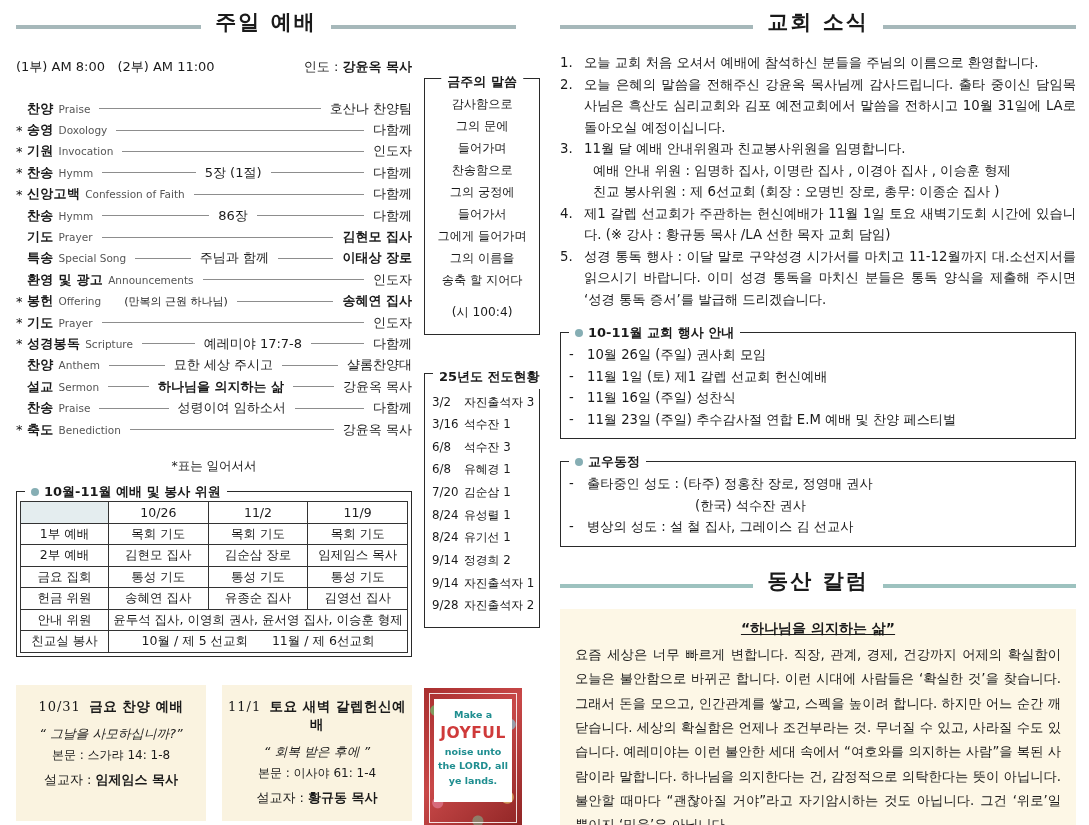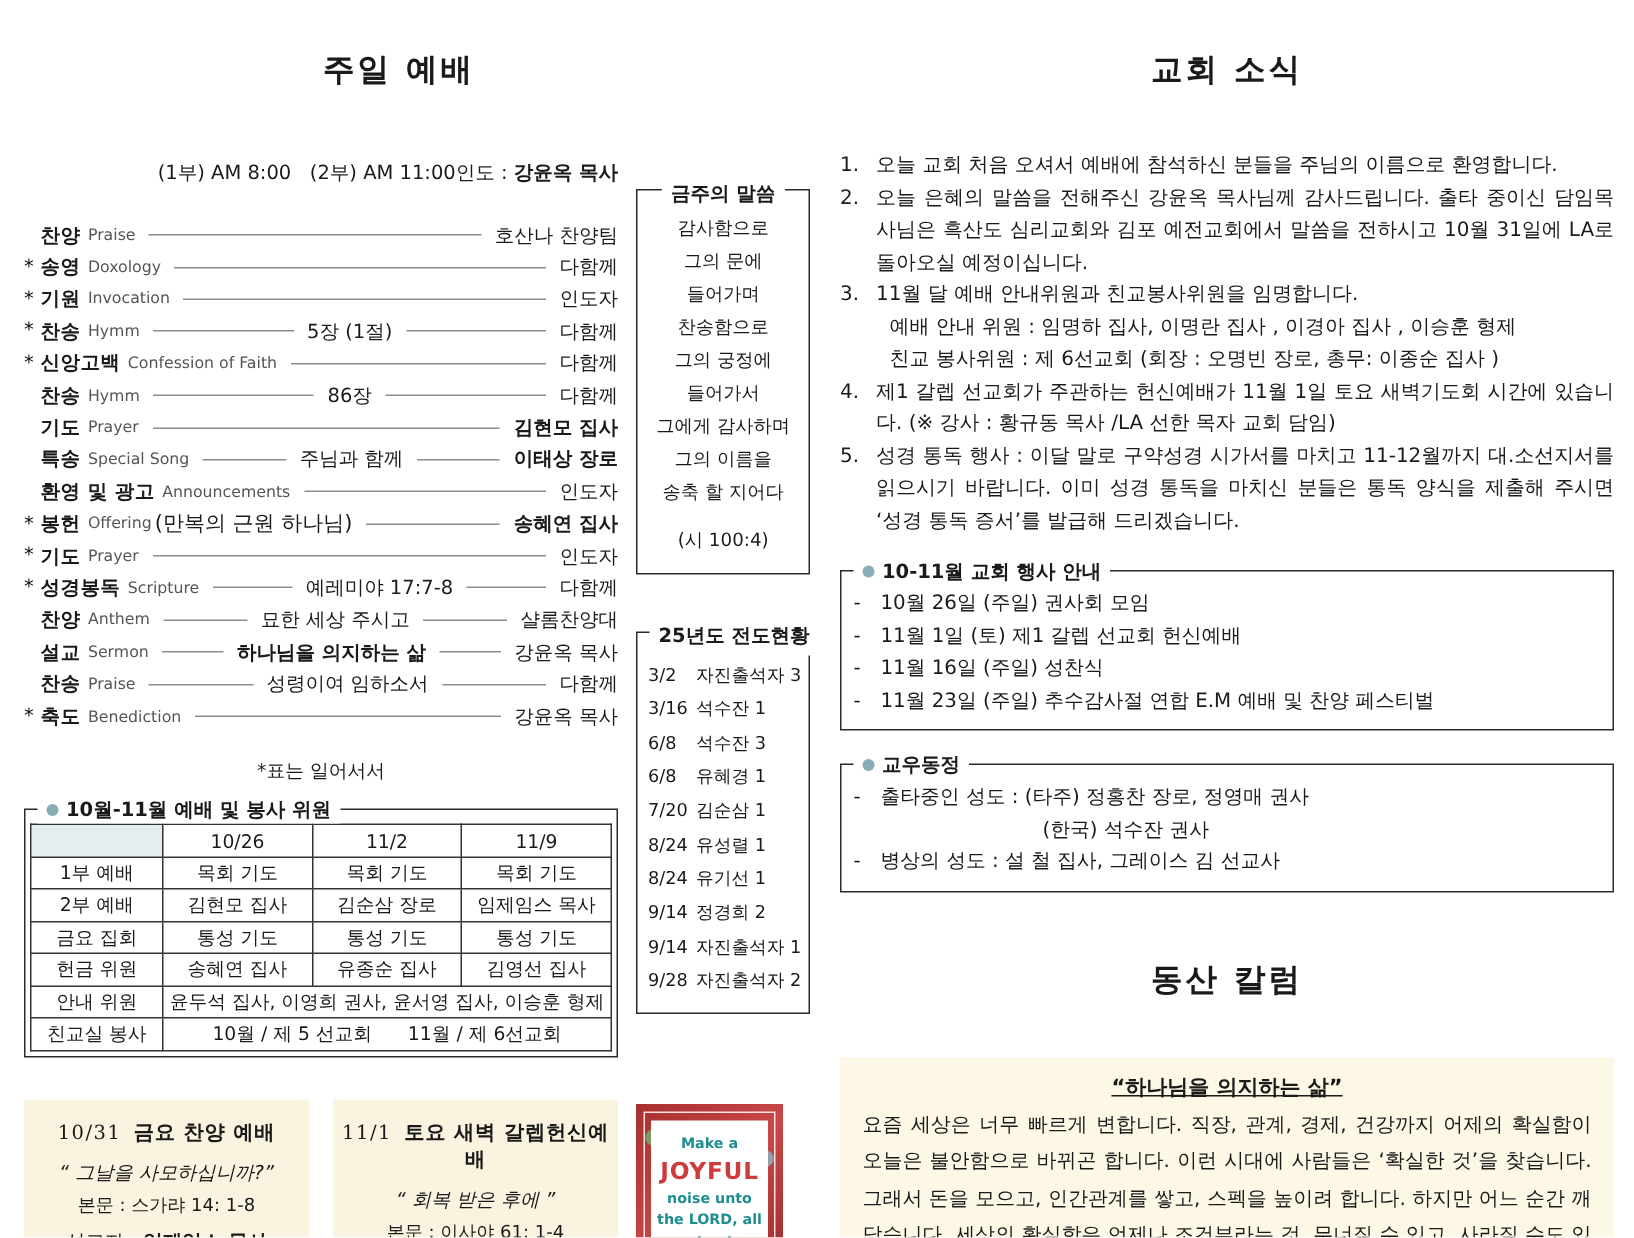--- a/index.html
+++ b/index.html
@@ -5,38 +5,38 @@
   * { margin:0; padding:0; box-sizing:border-box; }
   html,body { background:#ffffff; }
   body { font-family:"DejaVu Sans", sans-serif; color:#1a1a1a; }
   .sheet { position:relative; width:1089px; height:825px; background:#fff; overflow:hidden; }
 
   .page { position:absolute; top:8px; }
   .page-left  { left:16px;  width:500px; }
   .page-right { left:560px; width:516px; }
 
   
-  .hdr { display:flex; align-items:center; gap:14px;flex-direction:column; }
+  .hdr { display:flex; align-items:center; gap:14px; }
   .hdr .bar { flex:1; height:4.5px; background:#a6b8ba; margin-top:10px; }
   .hdr.teal .bar { background:#9dc2bf; }
   .hdr .hti { font-size:21px; font-weight:bold; letter-spacing:2px; white-space:nowrap; }
   .subtitle { text-align:center; font-size:13.5px; color:#222; margin-top:8px; }
 
   
   .left-body { display:flex; margin-top:22px; gap:12px; }
   .service-col { width:396px; flex:none; }
   .side-col { flex:1; }
 
-  .time-row { display:flex; justify-content:flex-end; font-size:13px; white-space:pre-wrap; }
+  .time-row { display:flex; justify-content:space-between; font-size:13px; white-space:pre-wrap; }
   .service-list { margin-top:22px; }
   .srow { display:flex; align-items:center; height:21.4px; font-size:13px; }
   .star { width:11px; flex:none; font-size:13px; color:#111; }
   .ko { font-weight:bold; flex:none; letter-spacing:.3px; }
   .en { font-size:10.5px; color:#555; margin-left:5px; flex:none; }
-  .extra { font-size:14px; margin-left:2px; flex:none; }
+  .extra { font-size:11px; margin-left:23px; flex:none; }
   .line { flex:1; border-top:1.5px solid #8d8d8d; margin:0 9px; min-width:12px; }
   .ctr { flex:none; }
   .rgt { flex:none; }
   .b { font-weight:bold; }
 
   .standing-note { font-size:12.5px; margin-top:18px;text-align:center; }
 
   
   .fbox { position:relative; border:1.5px solid #2a2a2a; background:#fff; }
   .fbox-legend { position:absolute; top:-9px; left:8px; background:#fff; padding:0 6px;
@@ -319,21 +319,21 @@
 
       <div class="side-col">
         <div class="fbox verse-box">
           <div class="fbox-legend center">금주의 말씀</div>
           <div>감사함으로</div>
           <div>그의 문에</div>
           <div>들어가며</div>
           <div>찬송함으로</div>
           <div>그의 궁정에</div>
           <div>들어가서</div>
-          <div>그에게 감사하며</div>
+          <div>그에게 들어가며</div>
           <div>그의 이름을</div>
           <div>송축 할 지어다</div>
           <div class="verse-ref">(시 100:4)</div>
         </div>
 
         <div class="fbox evang-box">
           <div class="fbox-legend">25년도 전도현황</div>
           <div class="ev-row">
               <span class="ev-date">3/2</span>
               <span class="ev-name">자진출석자 3</span>

